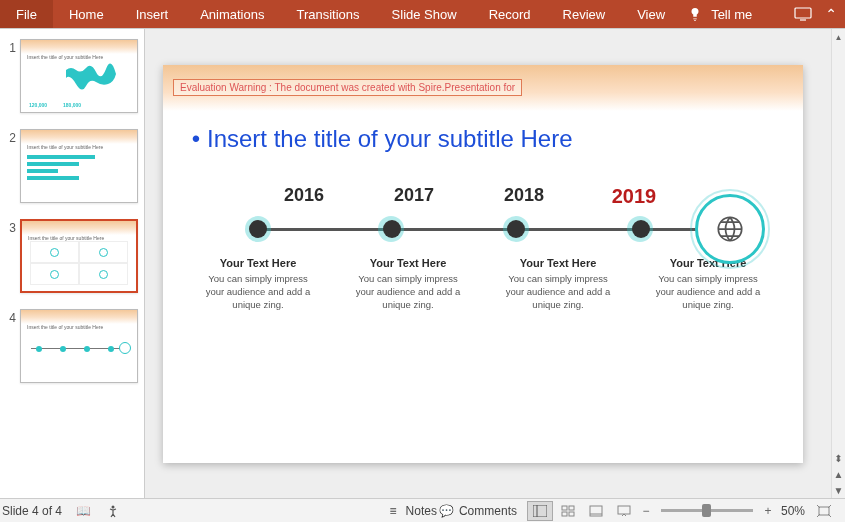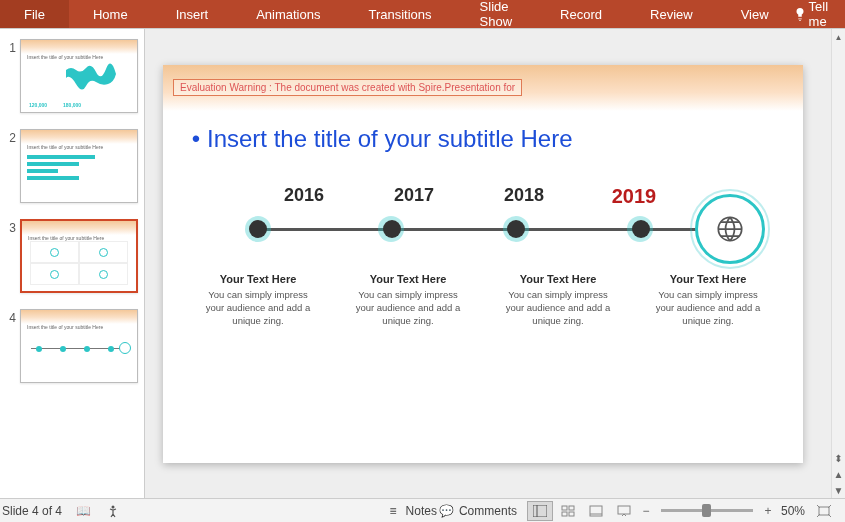--- a/index.html
+++ b/index.html
@@ -1,18 +1,18 @@
 <!DOCTYPE html>
 <html><head>
 <meta charset="utf-8">
 <style>
 * { margin:0; padding:0; box-sizing:border-box; font-family:'Segoe UI',Arial,sans-serif; }
 body { width:845px; height:522px; background:#fff; overflow:hidden; display:flex; flex-direction:column; }
 .ribbon { background:#b7472a; height:28px; display:flex; align-items:center; color:#fff; font-size:13px; }
-.ribbon-tab { padding:0 24px; height:28px; display:flex; align-items:center; position:relative; }
+.ribbon-tab { padding:0 16px; height:28px; display:flex; align-items:center; position:relative; }
 .ribbon-tab.file { background:#a33d21; }
 .ribbon-spacer { flex:1; }
 .ribbon-icon { width:28px; height:28px; display:flex; align-items:center; justify-content:center; }
 .bulb { width:14px; height:14px; }
 .main { flex:1; display:flex; background:#eee; border-top:1px solid #ccc; position:relative; }
 .thumb-panel { width:178px; background:#fff; border-right:1px solid #ccc; overflow:hidden; padding-top:6px; }
 .thumb-row { display:flex; padding:4px 6px 12px 0; }
 .thumb-num { width:22px; text-align:right; font-size:12px; color:#555; padding-top:2px; padding-right:4px; }
 .thumb-slide { width:132px; height:74px; border:1px solid #bbb; background:#fff; position:relative; overflow:hidden; box-shadow:0 1px 2px rgba(0,0,0,.1); }
 .thumb-row.selected .thumb-slide { border:2px solid #d04726; }
@@ -45,21 +45,21 @@
 .years { display:flex; justify-content:center; padding:0 28px 0 0; }
 .year { width:110px; text-align:center; font-weight:bold; font-size:18px; color:#2b2b2b; }
 .year.hl { color:#b91c1c; font-size:20px; }
 .tl-line { position:relative; margin-top:20px; height:3px; background:#555; margin-left:55px; margin-right:60px; }
 .tl-dot { position:absolute; top:-8px; width:18px; height:18px; border-radius:50%; background:#333; }
 .tl-dot-halo { position:absolute; top:-12px; width:26px; height:26px; border-radius:50%; background:#2cc5c6; opacity:.35; }
 .tl-globe { position:absolute; right:-62px; top:-34px; width:70px; height:70px; border-radius:50%; border:3px solid #2cc5c6; display:flex; align-items:center; justify-content:center; background:#fff; }
 .tl-globe::before { content:''; position:absolute; inset:-8px; border:2px solid #2cc5c6; border-radius:50%; opacity:.3; }
 .globe-svg { width:28px; height:28px; stroke:#555; fill:none; stroke-width:1.5; }
 
-.text-row { display:flex; justify-content:space-between; margin-top:42px; padding:0 0 0 0;gap:12px; }
+.text-row { display:flex; justify-content:space-between; margin-top:26px; padding:0 0 0 0;gap:12px; }
 .text-col { width:110px; text-align:center; }
 .text-head { font-weight:bold; font-size:11px; color:#2b2b2b; margin-bottom:3px; }
 .text-body { font-size:9.5px; color:#555; line-height:1.4; }
 
 .v-scroll { width:17px; background:#f1f1f1; border-left:1px solid #ddd; display:flex; flex-direction:column; }
 .v-scroll-btn { height:16px; display:flex; align-items:center; justify-content:center; font-size:8px; color:#666; }
 .v-scroll-track { flex:1; }
 .v-scroll-icons { height:48px; display:flex; flex-direction:column; align-items:center; justify-content:space-around; font-size:10px; color:#666; }
 
 .statusbar { height:24px; background:#f3f3f3; border-top:1px solid #ccc; display:flex; align-items:center; font-size:12px; color:#444; }

